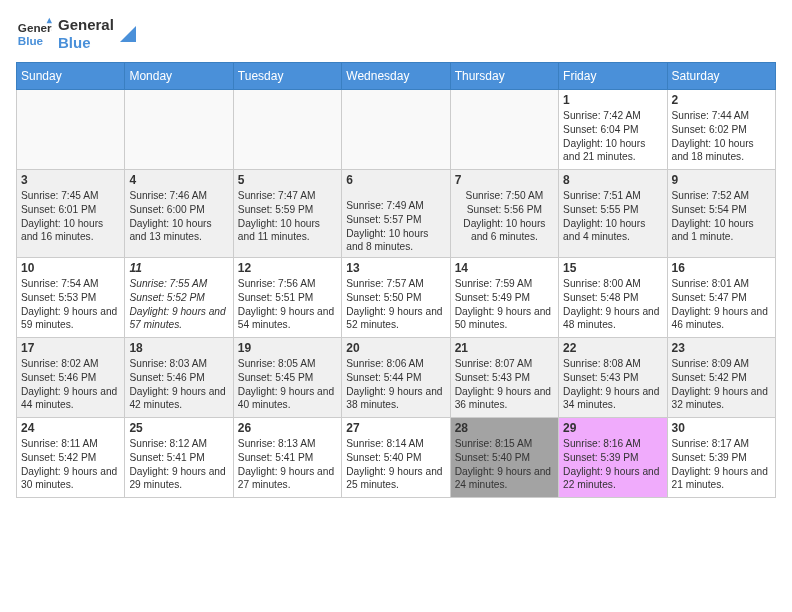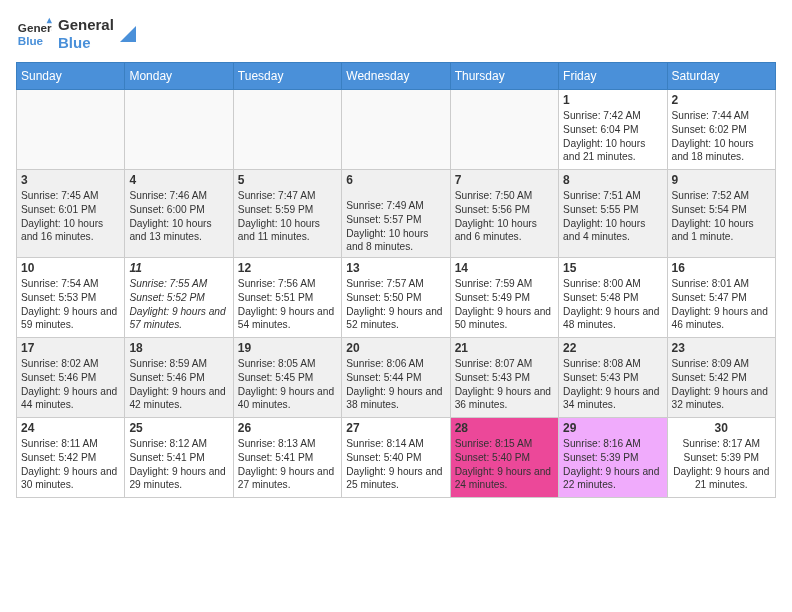--- a/index.html
+++ b/index.html
@@ -155,21 +155,21 @@
 Daylight: 10 hours and 11 minutes.</div>
         </td>
         <td style="background: rgb(240, 240, 240);">
           <span class="day-num">6</span>
           <div class="day-info" style="white-space: pre-line; margin-top: 12px;">Sunrise: 7:49 AM
 Sunset: 5:57 PM
 Daylight: 10 hours and 8 minutes.</div>
         </td>
         <td style="background: rgb(240, 240, 240);">
           <span class="day-num">7</span>
-          <div class="day-info" style="white-space: pre-line;">Sunrise: 7:50 AM
+          <div class="day-info" style="white-space: pre-line; text-align: center;">Sunrise: 7:50 AM
 Sunset: 5:56 PM
 Daylight: 10 hours and 6 minutes.</div>
         </td>
         <td style="background: rgb(240, 240, 240);">
           <span class="day-num">8</span>
           <div class="day-info" style="white-space: pre-line;">Sunrise: 7:51 AM
 Sunset: 5:55 PM
 Daylight: 10 hours and 4 minutes.</div>
         </td>
         <td style="background: rgb(240, 240, 240);">
@@ -225,21 +225,21 @@
       </tr>
       <tr>
         <td style="background: rgb(240, 240, 240);">
           <span class="day-num">17</span>
           <div class="day-info" style="white-space: pre-line;">Sunrise: 8:02 AM
 Sunset: 5:46 PM
 Daylight: 9 hours and 44 minutes.</div>
         </td>
         <td style="background: rgb(240, 240, 240);">
           <span class="day-num">18</span>
-          <div class="day-info" style="white-space: pre-line;">Sunrise: 8:59 AM
+          <div class="day-info" style="white-space: pre-line;">Sunrise: 8:03 AM
 Sunset: 5:46 PM
 Daylight: 9 hours and 42 minutes.</div>
         </td>
         <td style="background: rgb(240, 240, 240);">
           <span class="day-num">19</span>
           <div class="day-info" style="white-space: pre-line;">Sunrise: 8:05 AM
 Sunset: 5:45 PM
 Daylight: 9 hours and 40 minutes.</div>
         </td>
         <td style="background: rgb(240, 240, 240);">
@@ -285,33 +285,33 @@
           <div class="day-info" style="white-space: pre-line;">Sunrise: 8:13 AM
 Sunset: 5:41 PM
 Daylight: 9 hours and 27 minutes.</div>
         </td>
         <td style="background: rgb(255, 255, 255);">
           <span class="day-num">27</span>
           <div class="day-info" style="white-space: pre-line;">Sunrise: 8:14 AM
 Sunset: 5:40 PM
 Daylight: 9 hours and 25 minutes.</div>
         </td>
-        <td style="background: #ec4899;">
+        <td style="background: #a3a3a3;">
           <span class="day-num">28</span>
           <div class="day-info" style="white-space: pre-line;">Sunrise: 8:15 AM
 Sunset: 5:40 PM
 Daylight: 9 hours and 24 minutes.</div>
         </td>
         <td style="background: #f0abfc; margin-top: 24px;">
           <span class="day-num">29</span>
           <div class="day-info" style="white-space: pre-line;">Sunrise: 8:16 AM
 Sunset: 5:39 PM
 Daylight: 9 hours and 22 minutes.</div>
         </td>
-        <td style="background: rgb(255, 255, 255); text-align: center;">
+        <td style="background: rgb(255, 255, 255);">
           <span class="day-num">30</span>
           <div class="day-info" style="white-space: pre-line;">Sunrise: 8:17 AM
 Sunset: 5:39 PM
 Daylight: 9 hours and 21 minutes.</div>
         </td>
       </tr>
     </tbody>
 </table>
 
 </body></html>

